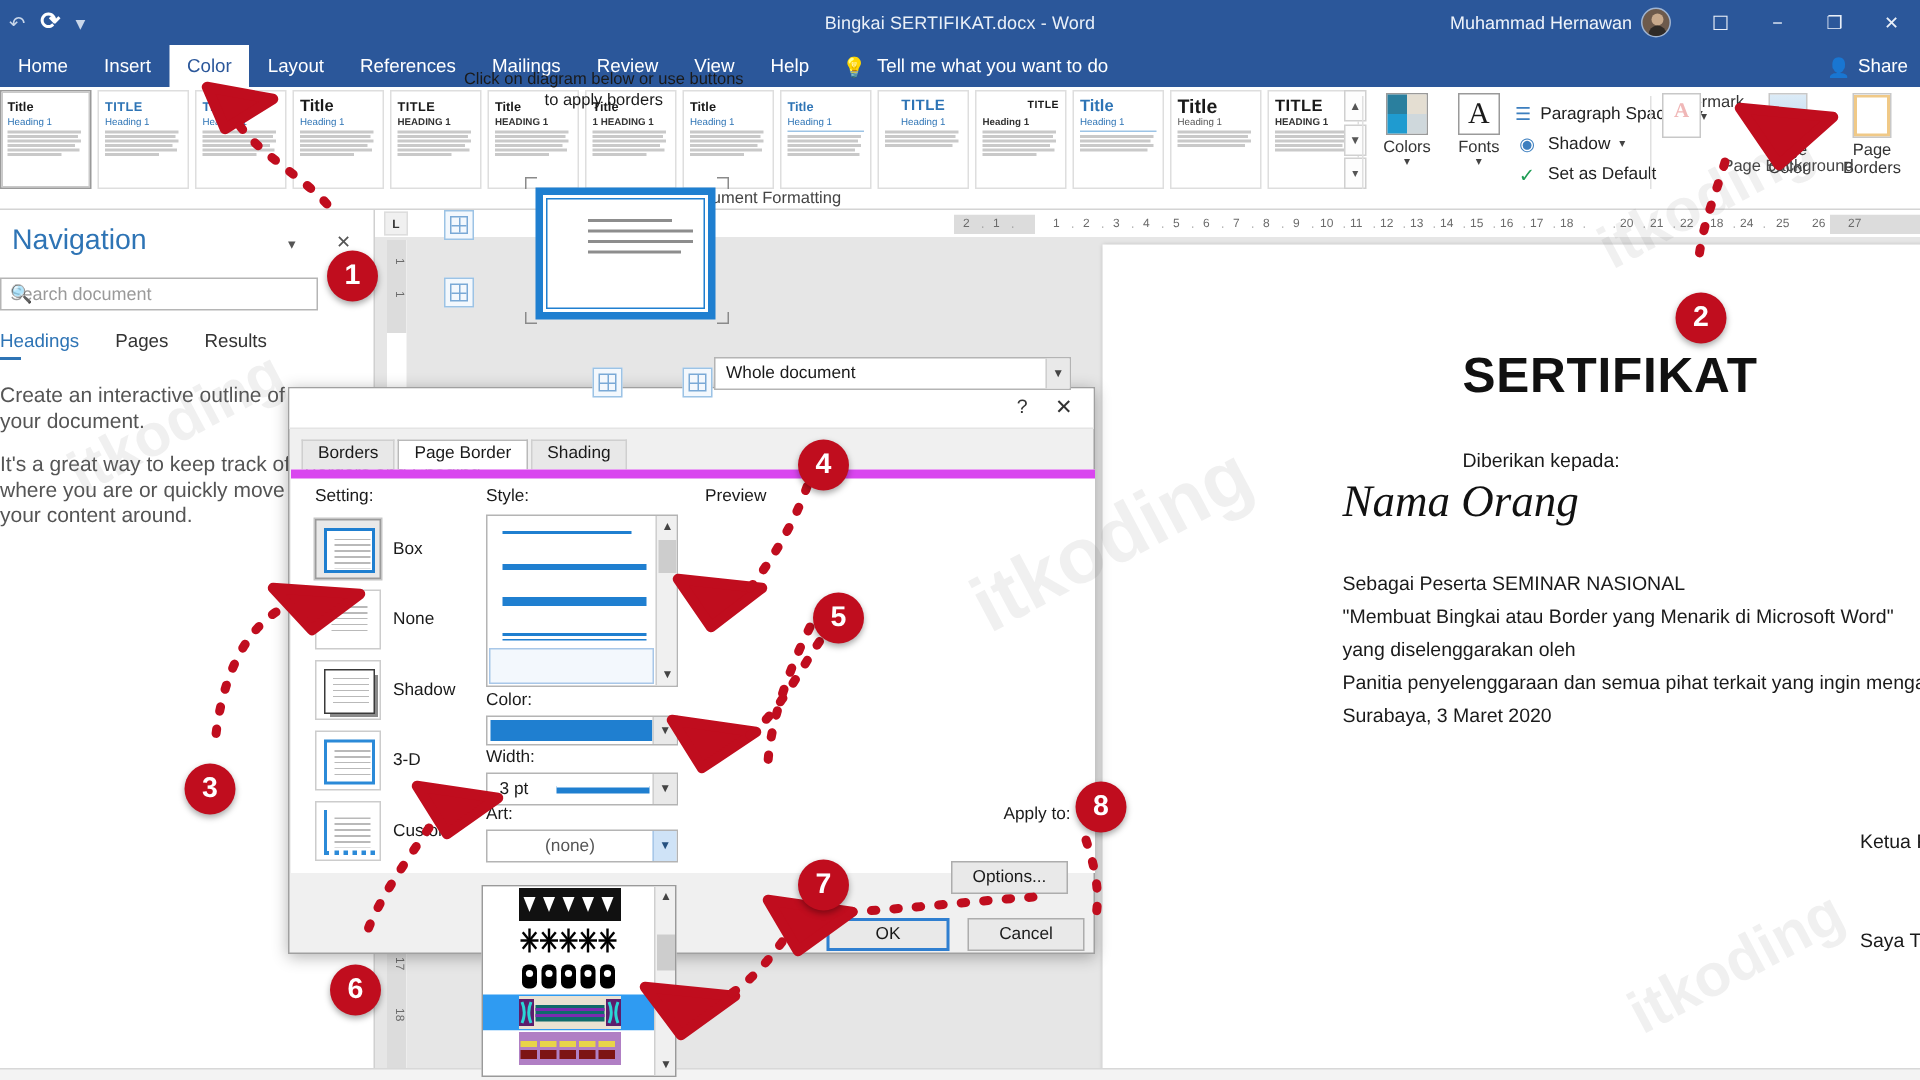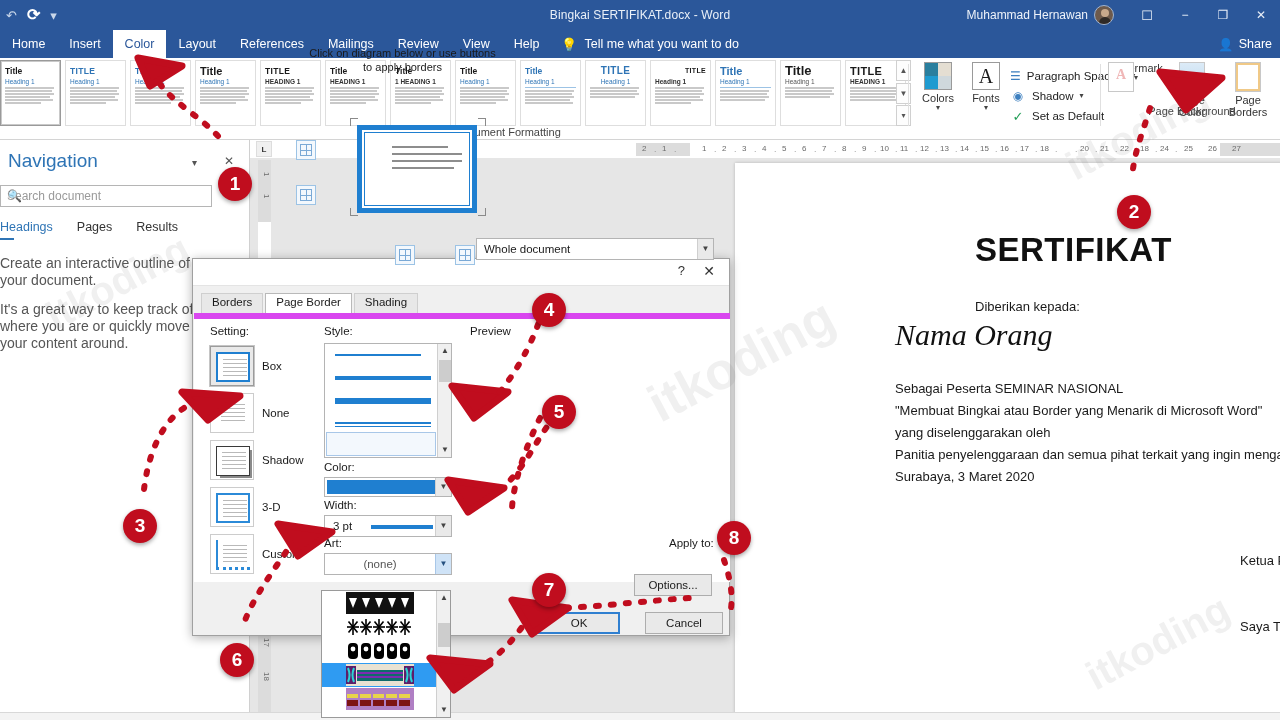--- a/index.html
+++ b/index.html
@@ -329,21 +329,21 @@
     position:absolute; left:476px; top:238px; width:238px; height:22px; border:1px solid #b4b4b4; background:#fff;
   }
   .applybox .val{ position:absolute; left:7px; top:4px; font-size:11.5px; color:#1a1a1a; }
   .applybox .cv{ position:absolute; right:0; top:0; width:16px; height:20px; background:#e9e9e9; border-left:1px solid #cfcfcf; text-align:center; font-size:8px; line-height:20px; color:#444; }
 
   .optbtn{
     position:absolute; left:634px; top:574px; width:78px; height:22px; border:1px solid #adadad;
     background:#e9e9e9; font-size:11.5px; color:#1a1a1a; text-align:center; line-height:21px;
   }
   .okbtn{
-    position:absolute; left:538px; top:612px; width:82px; height:22px; border:2px solid #2f7fd0;
+    position:absolute; left:551px; top:612px; width:82px; height:22px; border:2px solid #2f7fd0;
     background:#e9e9e9; font-size:11.5px; color:#1a1a1a; text-align:center; line-height:19px;
   }
   .cancelbtn{
     position:absolute; left:645px; top:612px; width:78px; height:22px; border:1px solid #adadad;
     background:#e9e9e9; font-size:11.5px; color:#1a1a1a; text-align:center; line-height:21px;
   }
 
   
   .badge{
     position:absolute; width:34px; height:34px; border-radius:50%; background:#c00d1e;

